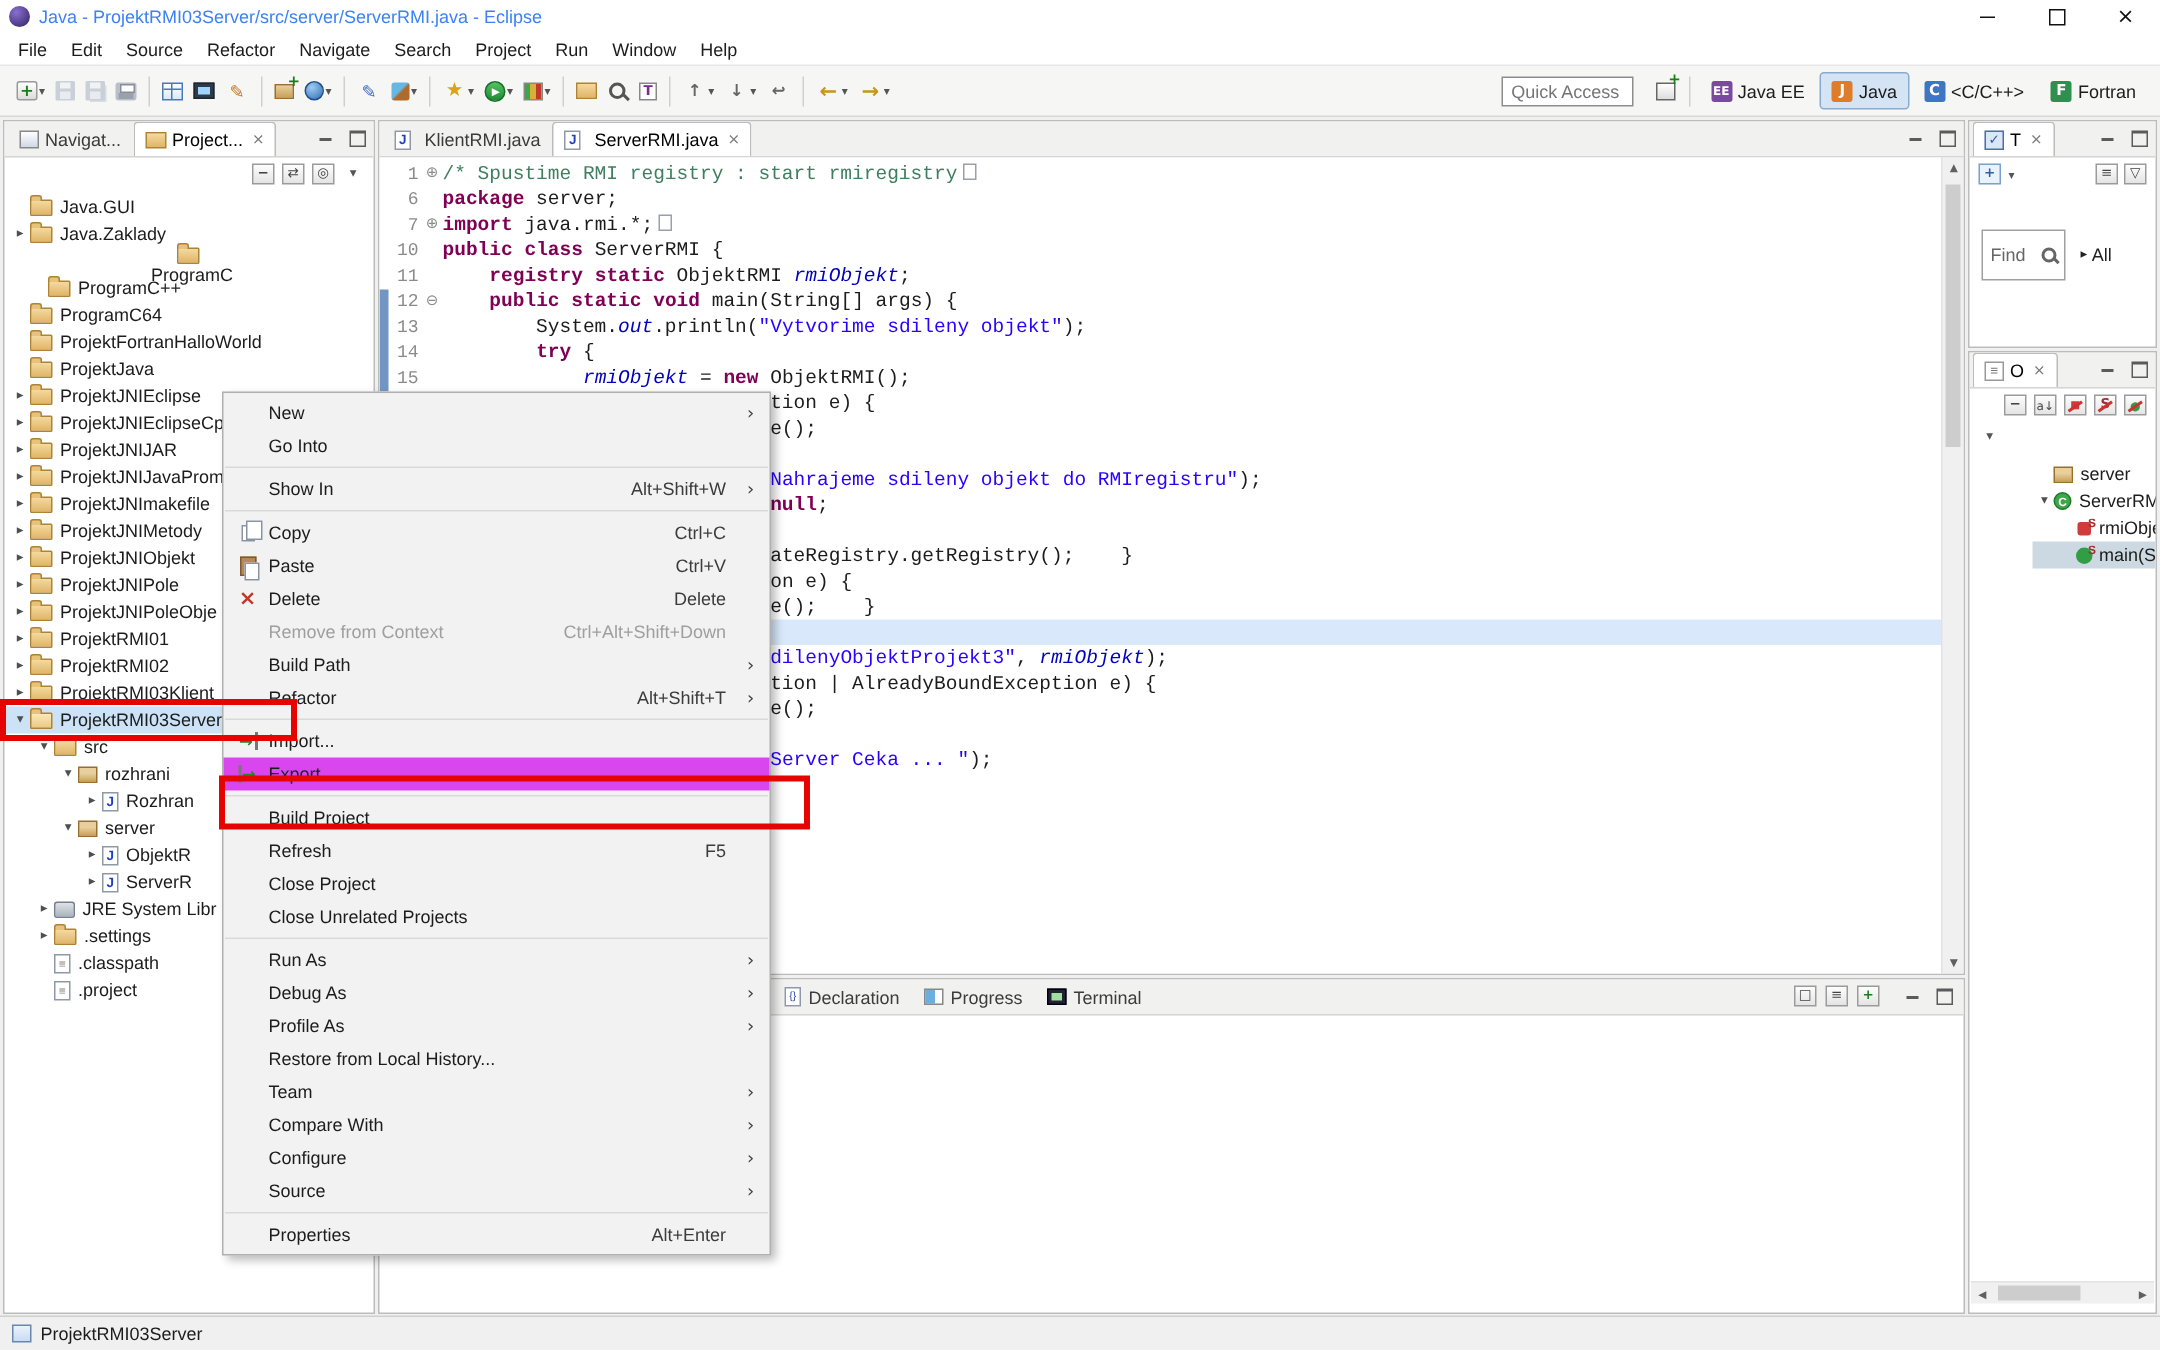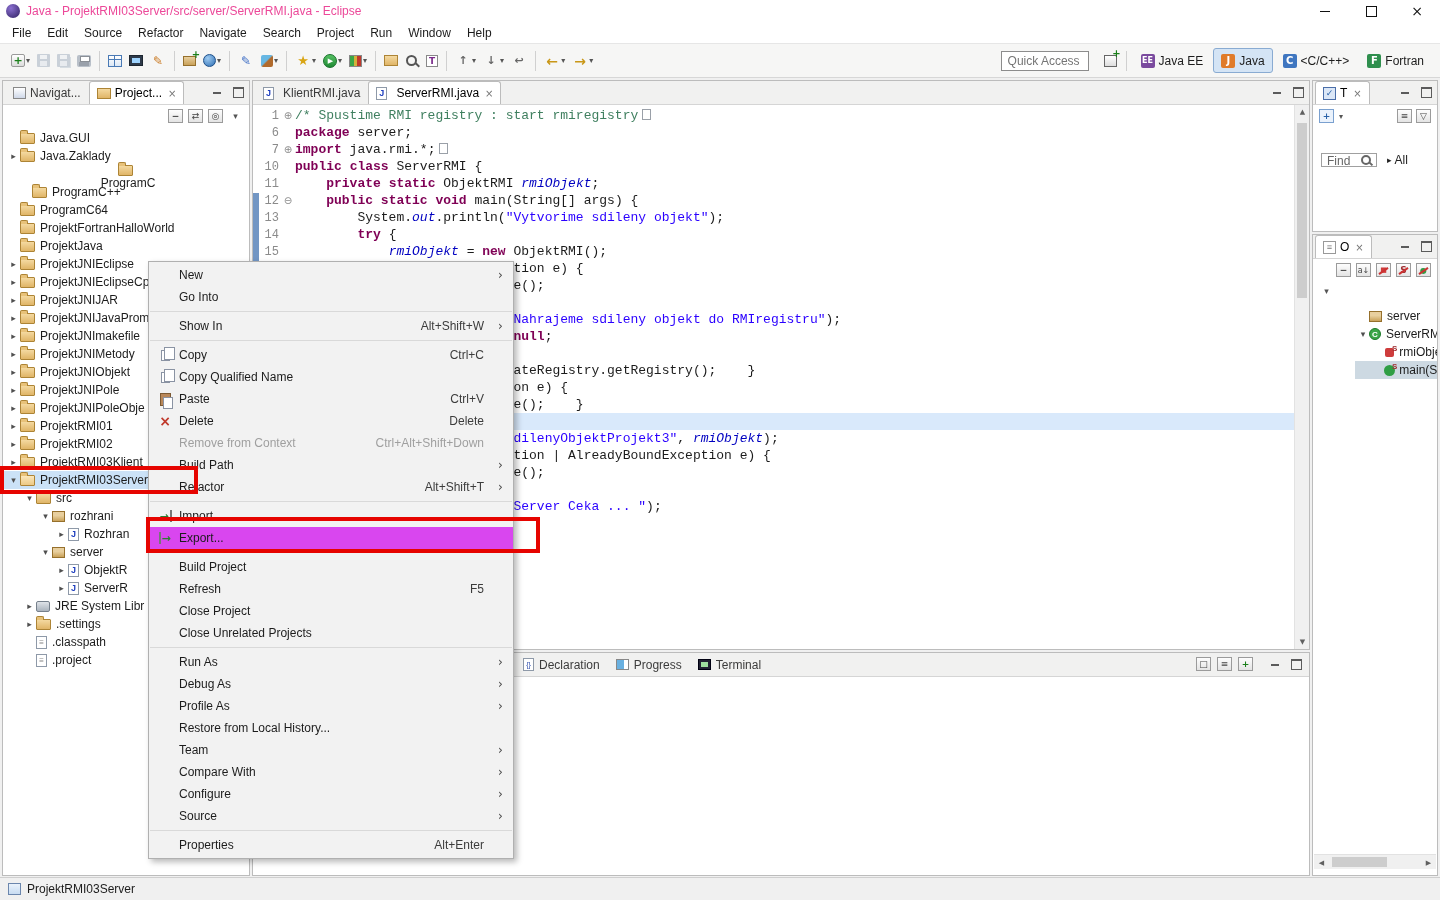--- a/index.html
+++ b/index.html
@@ -2,21 +2,21 @@
 <html><head>
 <meta charset="utf-8">
 <style>
 *{margin:0;padding:0;box-sizing:border-box;user-select:none}
 html,body{width:1440px;height:900px;overflow:hidden;background:#f0f0f0;font-family:"Liberation Sans",sans-serif;font-size:12px;color:#1c1c1c}
 body{position:relative}
 .glyph{font-family:"DejaVu Sans",sans-serif}
 
 .titlebar{height:22px;background:#fff;display:flex;align-items:center;padding-left:6px;gap:6px}
 .app-icon{width:14px;height:14px;border-radius:50%;background:radial-gradient(circle at 35% 30%,#8a6fd0,#2f2060);flex:none}
-.title-text{font-size:12px;color:#ec4899;white-space:nowrap}
+.title-text{font-size:12px;color:#3b82f6;white-space:nowrap}
 .win-btns{margin-left:auto;display:flex;height:22px}
 .win-btn{width:46px;display:flex;align-items:center;justify-content:center;color:#111}
 .wb-min::before{content:"";width:10px;height:1px;background:#111}
 .wb-max::before{content:"";width:9px;height:9px;border:1px solid #111}
 .wb-close{font-family:"DejaVu Sans",sans-serif;font-size:14px}
 
 .menubar{height:22px;background:#fff;display:flex;align-items:center;padding-left:4px;border-bottom:1px solid #e6e6e6}
 .mb-item{padding:3px 8px}
 .toolbar{height:34px;background:#f6f6f5;border-bottom:1px solid #d7d7d7;display:flex;align-items:center;padding:0 8px}
 .tb-icons{display:flex;align-items:center;gap:1px}
@@ -151,21 +151,21 @@
 .f{color:#0000c0;font-style:italic}
 .fbox{display:inline-block;width:9px;height:11px;border:1px solid #9aa0a8;margin-left:4px;vertical-align:-1px}
 .range-bar{position:absolute;left:0;top:88px;width:6px;height:68px;background:#7296c4;z-index:2}
 .vscroll{position:absolute;right:0;top:24px;bottom:0;width:15px;background:#f0f0f0;border-left:1px solid #e2e2e2}
 .vthumb{position:absolute;left:2px;right:2px;top:18px;height:175px;background:#cdcdcd}
 .sarr{position:absolute;left:0;width:15px;height:14px;display:flex;align-items:center;justify-content:center;font-size:7px;color:#606060;font-family:"DejaVu Sans",sans-serif}
 
 .task-tools{justify-content:space-between}
 .task-tools > div{display:flex;gap:4px;align-items:center}
 .find-row{display:flex;align-items:center;margin:26px 4px 0 8px;gap:10px}
-.find-box{width:56px;height:14px;border:1px solid #a0a0a0;background:#fff;color:#666;display:flex;align-items:flex-start;padding:0 3px 0 5px}
+.find-box{width:56px;height:34px;border:1px solid #a0a0a0;background:#fff;color:#666;display:flex;align-items:center;padding:0 3px 0 5px}
 .mag{width:13px;height:13px;position:relative;margin-left:auto}
 .mag::before{content:"";position:absolute;left:1px;top:1px;width:6px;height:6px;border:2px solid #666;border-radius:50%}
 .mag::after{content:"";position:absolute;left:9px;top:9px;width:4px;height:2px;background:#666;transform:rotate(45deg)}
 .all-link{display:flex;align-items:center;gap:3px;color:#222}
 .chev-row{height:20px;display:flex;align-items:center;padding-left:6px}
 #otree{padding-left:42px;padding-top:6px}
 .orow .arrow{width:12px}
 .hscroll{position:absolute;left:1px;right:1px;bottom:6px;height:15px;background:#f0f0f0;border-top:1px solid #e2e2e2}
 .hthumb{position:absolute;top:2px;bottom:2px;left:18px;width:55px;background:#cdcdcd}
 .harr{position:absolute;top:0;width:15px;height:15px;display:flex;align-items:center;justify-content:center;font-size:7px;color:#606060;font-family:"DejaVu Sans",sans-serif}
@@ -543,21 +543,21 @@
       <span class="mm mm-max"></span>
     </div>
   </div>
   <div class="codewrap">
     <div class="range-bar"></div>
     <div id="code">
         <div class="cline"><span class="lnum">1</span><span class="fold glyph">⊕</span><span class="ct"><span class="c">/* Spustime RMI registry : start rmiregistry</span><span class="fbox"></span></span></div>
         <div class="cline"><span class="lnum">6</span><span class="fold glyph"></span><span class="ct"><span class="k">package</span><span> server;</span></span></div>
         <div class="cline"><span class="lnum">7</span><span class="fold glyph">⊕</span><span class="ct"><span class="k">import</span><span> java.rmi.*;</span><span class="fbox"></span></span></div>
         <div class="cline"><span class="lnum">10</span><span class="fold glyph"></span><span class="ct"><span class="k">public</span><span> </span><span class="k">class</span><span> ServerRMI {</span></span></div>
-        <div class="cline"><span class="lnum">11</span><span class="fold glyph"></span><span class="ct"><span>    </span><span class="k">private</span><span> </span><span class="k">static</span><span> ObjektRMI </span><span class="f">rmiObjekt</span><span>;</span></span></div>
+        <div class="cline"><span class="lnum">11</span><span class="fold glyph"></span><span class="ct"><span>    </span><span class="k">registry</span><span> </span><span class="k">static</span><span> ObjektRMI </span><span class="f">rmiObjekt</span><span>;</span></span></div>
         <div class="cline"><span class="lnum">12</span><span class="fold glyph">⊖</span><span class="ct"><span>    </span><span class="k">public</span><span> </span><span class="k">static</span><span> </span><span class="k">void</span><span> main(String[] args) {</span></span></div>
         <div class="cline"><span class="lnum">13</span><span class="fold glyph"></span><span class="ct"><span>        System.</span><span class="f">out</span><span>.println(</span><span class="s">"Vytvorime sdileny objekt"</span><span>);</span></span></div>
         <div class="cline"><span class="lnum">14</span><span class="fold glyph"></span><span class="ct"><span>        </span><span class="k">try</span><span> {</span></span></div>
         <div class="cline"><span class="lnum">15</span><span class="fold glyph"></span><span class="ct"><span>            </span><span class="f">rmiObjekt</span><span> = </span><span class="k">new</span><span> ObjektRMI();</span></span></div>
         <div class="cline"><span class="lnum">16</span><span class="fold glyph"></span><span class="ct"><span>        } </span><span class="k">catch</span><span> (RemoteException e) {</span></span></div>
         <div class="cline"><span class="lnum">17</span><span class="fold glyph"></span><span class="ct"><span>            e.printStackTrace();</span></span></div>
         <div class="cline"><span class="lnum">18</span><span class="fold glyph"></span><span class="ct"></span></div>
         <div class="cline"><span class="lnum">19</span><span class="fold glyph"></span><span class="ct"><span>        System.</span><span class="f">out</span><span>.println(</span><span class="s">"Nahrajeme sdileny objekt do RMIregistru"</span><span>);</span></span></div>
         <div class="cline"><span class="lnum">20</span><span class="fold glyph"></span><span class="ct"><span>        Registry registry = </span><span class="k">null</span><span>;</span></span></div>
         <div class="cline"><span class="lnum">21</span><span class="fold glyph"></span><span class="ct"></span></div>
@@ -728,28 +728,20 @@
     <div class="cm-item">
       <span class="cm-ic">
         <span class="mi mi-copy"></span>
       </span>
       <span class="cm-label">Copy</span>
       <span class="cm-sc">Ctrl+C</span>
       <span class="cm-ar glyph"></span>
     </div>
     <div class="cm-item">
       <span class="cm-ic">
-        <span class="mi mi-copy"></span>
-      </span>
-      <span class="cm-label">Copy Qualified Name</span>
-      <span class="cm-sc"></span>
-      <span class="cm-ar glyph"></span>
-    </div>
-    <div class="cm-item">
-      <span class="cm-ic">
         <span class="mi mi-paste"></span>
       </span>
       <span class="cm-label">Paste</span>
       <span class="cm-sc">Ctrl+V</span>
       <span class="cm-ar glyph"></span>
     </div>
     <div class="cm-item">
       <span class="cm-ic">
         <span class="mi mi-delete"></span>
       </span>

